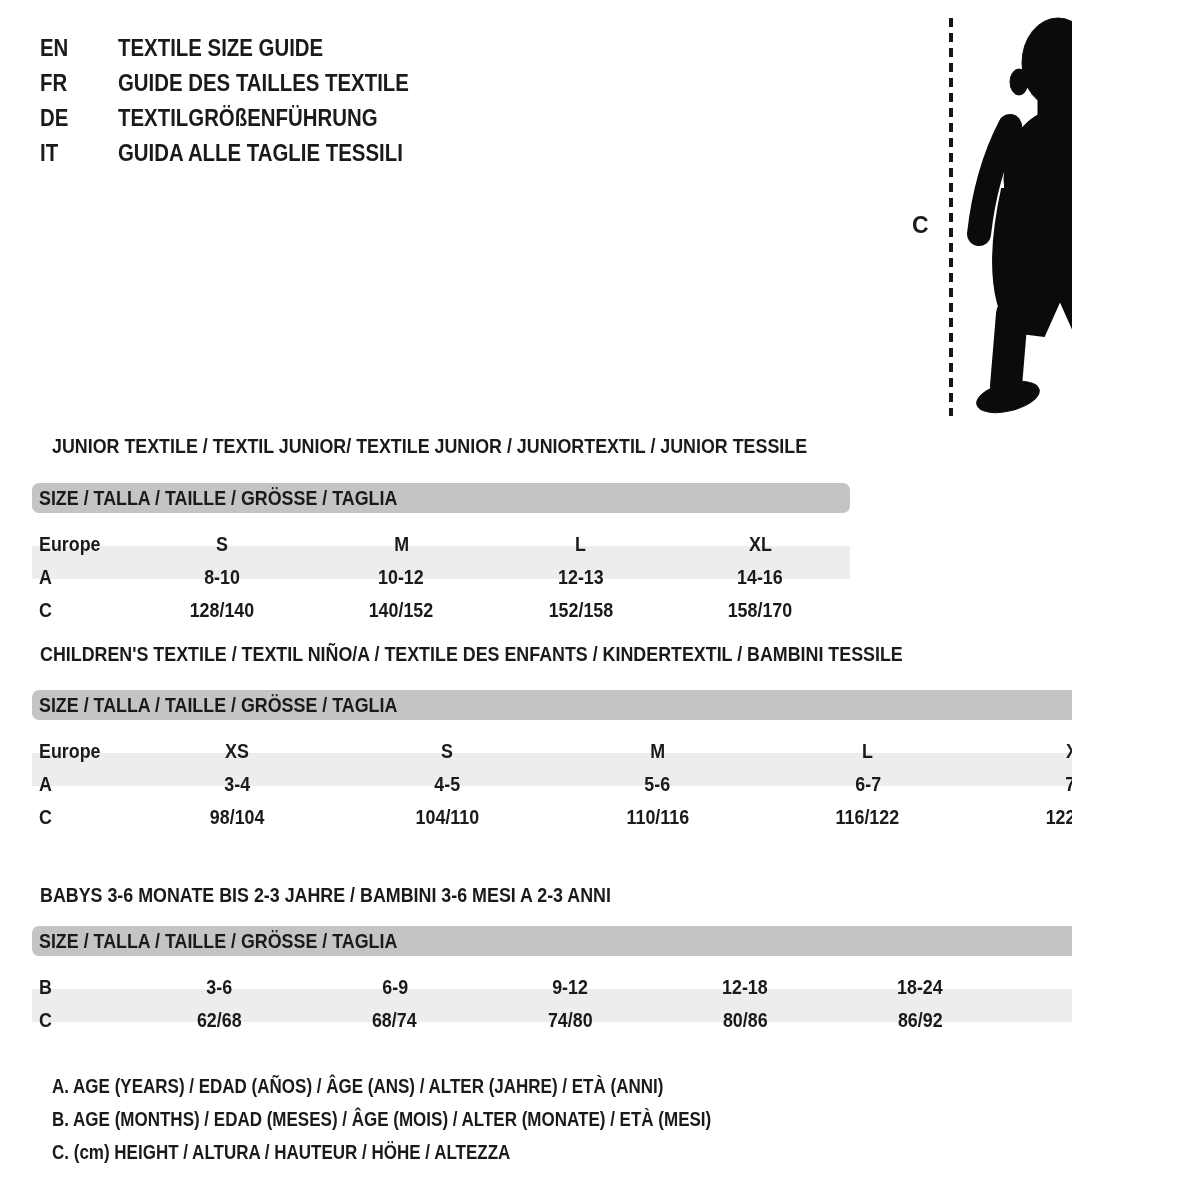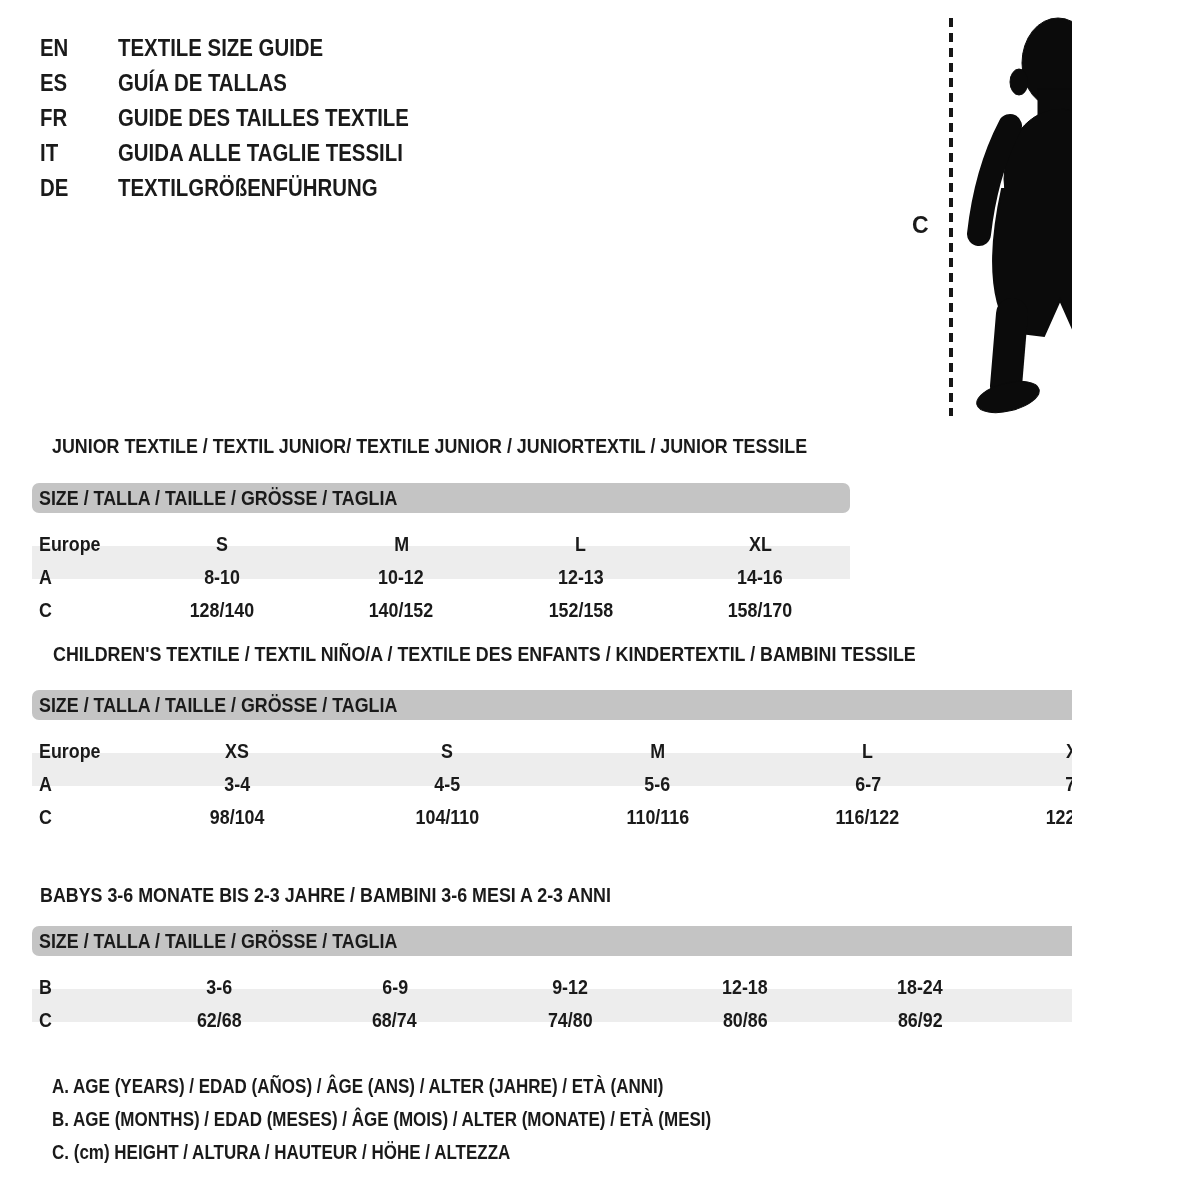--- a/index.html
+++ b/index.html
@@ -44,34 +44,30 @@
 <body>
 
 <div class="page">
 
   <div class="lang-list">
     <div class="lang-row">
       <span class="lang-code"><span class="cxl">EN</span></span>
       <span class="cxl">TEXTILE SIZE GUIDE</span>
     </div>
     <div class="lang-row">
-      <span class="lang-code"><span class="cxl">ES</span></span>
-      <span class="cxl">GUÍA DE TALLAS</span>
-    </div>
-    <div class="lang-row">
       <span class="lang-code"><span class="cxl">FR</span></span>
       <span class="cxl">GUIDE DES TAILLES TEXTILE</span>
     </div>
     <div class="lang-row">
+      <span class="lang-code"><span class="cxl">DE</span></span>
+      <span class="cxl">TEXTILGRÖßENFÜHRUNG</span>
+    </div>
+    <div class="lang-row">
       <span class="lang-code"><span class="cxl">IT</span></span>
       <span class="cxl">GUIDA ALLE TAGLIE TESSILI</span>
-    </div>
-    <div class="lang-row">
-      <span class="lang-code"><span class="cxl">DE</span></span>
-      <span class="cxl">TEXTILGRÖßENFÜHRUNG</span>
     </div>
   </div>
 
   <div class="dash-line"></div>
   <div class="c-label">C</div>
   <svg class="silhouette" width="176" height="410" viewBox="0 0 176 410" aria-hidden="true">
     <g fill="#0b0b0b" stroke="#0b0b0b">
       <ellipse cx="92" cy="49" rx="36" ry="45"></ellipse>
       <ellipse cx="53" cy="68" rx="9" ry="13"></ellipse>
       <ellipse cx="126" cy="71" rx="10" ry="14"></ellipse>
@@ -110,21 +106,21 @@
       </div>
       <div class="trow" style="grid-template-columns: 100px repeat(4, 1fr);">
         <div class="tcell rowlabel"><span class="cxl">C</span></div>
         <div class="tcell"><span class="cx">128/140</span></div>
         <div class="tcell"><span class="cx">140/152</span></div>
         <div class="tcell"><span class="cx">152/158</span></div>
         <div class="tcell"><span class="cx">158/170</span></div>
       </div>
     </div>
 
-  <div class="section-title" style="left:53px; top:642px;text-decoration:underline;">
+  <div class="section-title" style="left:40px; top:642px;text-decoration:underline;">
     <span class="cxl">CHILDREN'S TEXTILE / TEXTIL NIÑO/A / TEXTILE DES ENFANTS / KINDERTEXTIL / BAMBINI TESSILE</span>
   </div>
   <div class="table" style="left:32px; top:690px; width:1151px;">
       <div class="thead">
         <span class="cxl">SIZE / TALLA / TAILLE / GRÖSSE / TAGLIA</span>
       </div>
       <div class="trow" style="grid-template-columns: 100px repeat(5, 1fr);">
         <div class="tcell rowlabel"><span class="cxl">Europe</span></div>
         <div class="tcell"><span class="cx">XS</span></div>
         <div class="tcell"><span class="cx">S</span></div>

